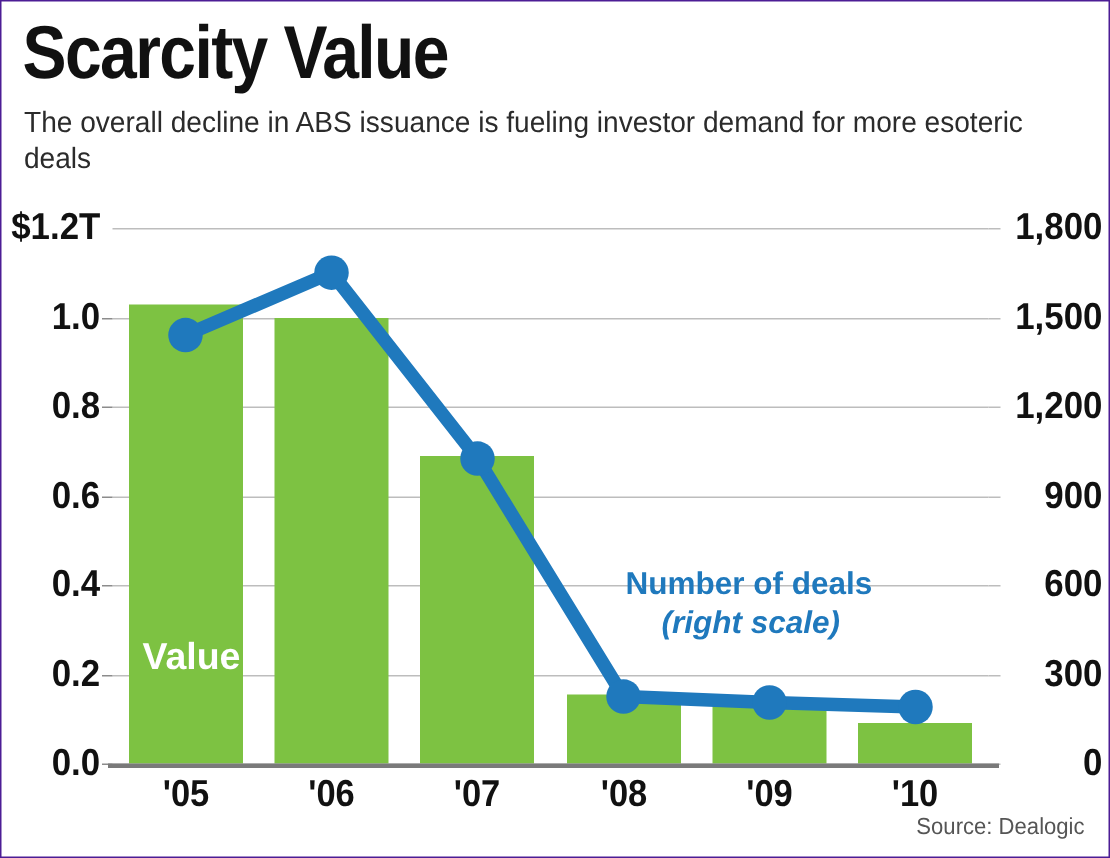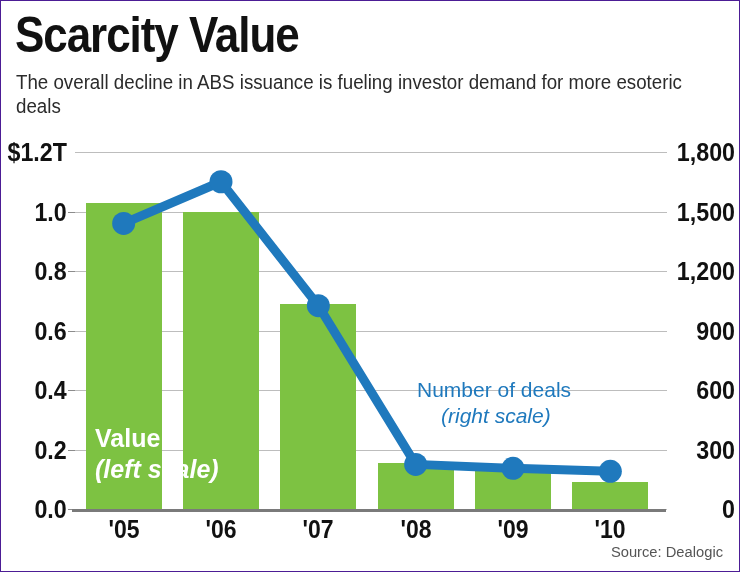--- a/index.html
+++ b/index.html
@@ -132,21 +132,21 @@
     line-height: 1.22;
     z-index: 6;
   }
   #value-annot .it { font-style: italic; }
   #deals-annot {
     position: absolute;
     left: 416px;
     top: 376px;
     color: #1f79bd;
     font-size: 21px;
-    font-weight: normal;
+    font-weight: bold;
     line-height: 1.22;
     text-align: left;
     z-index: 6;
   }
   #deals-annot .it { font-style: italic; margin-left: 24px; }
 
   #source {
     position: absolute;
     right: 16px;
     bottom: 10px;
@@ -237,21 +237,20 @@
       <circle cx="122.66666666666666" cy="222.39999999999998" r="11.5" fill="#1f79bd"></circle>
       <circle cx="220" cy="180.75" r="11.5" fill="#1f79bd"></circle>
       <circle cx="317.3333333333333" cy="304.70833333333337" r="11.5" fill="#1f79bd"></circle>
       <circle cx="414.6666666666667" cy="463.375" r="11.5" fill="#1f79bd"></circle>
       <circle cx="512" cy="467.34166666666664" r="11.5" fill="#1f79bd"></circle>
       <circle cx="609.3333333333333" cy="470.31666666666666" r="11.5" fill="#1f79bd"></circle>
     </svg>
 
   <div id="value-annot">
     <div>Value</div>
-    <div class="it">(left scale)</div>
   </div>
 
   <div id="deals-annot">
     <div>Number of deals</div>
     <div class="it">(right scale)</div>
   </div>
 
   <div id="source">Source: Dealogic</div>
 </div>
 

